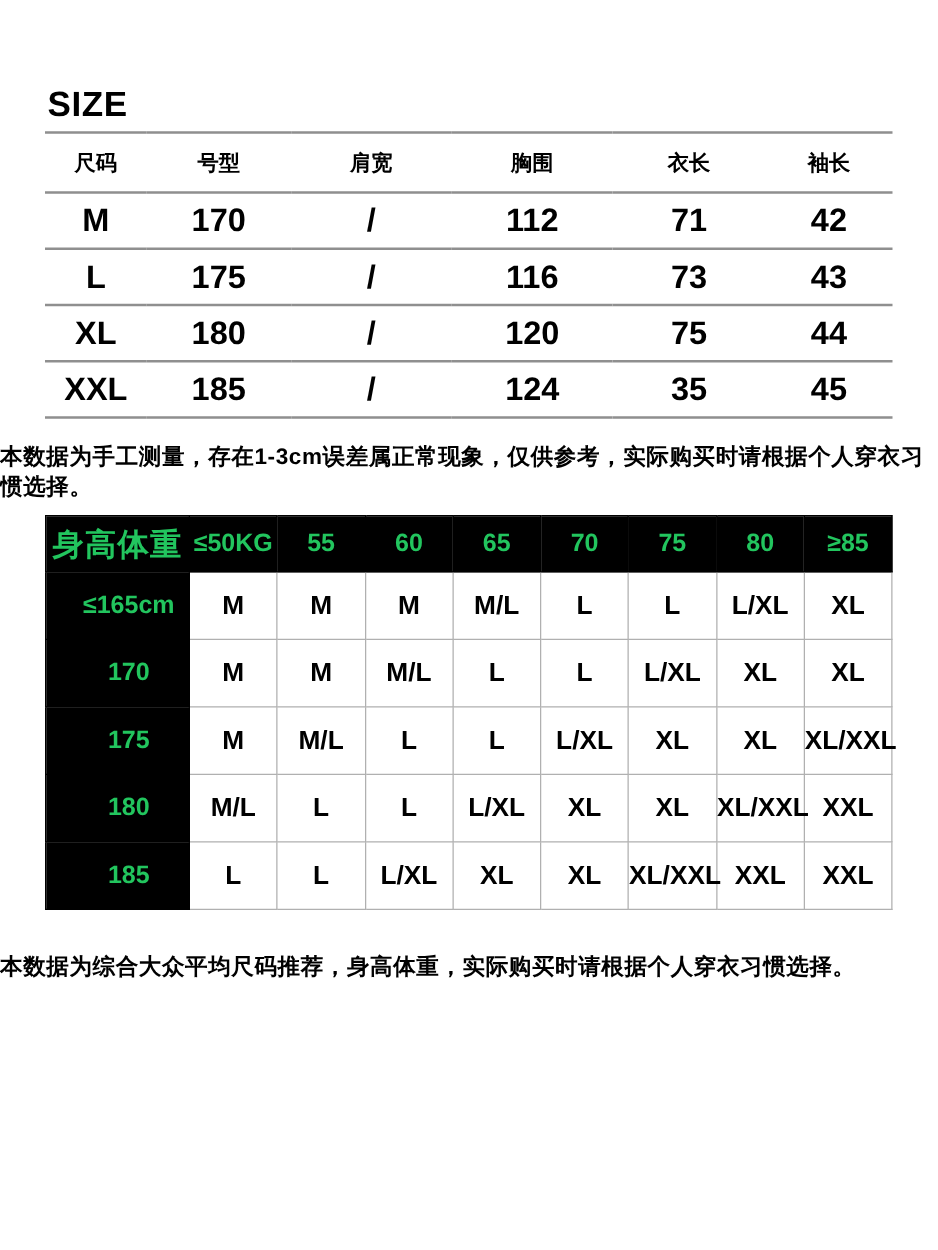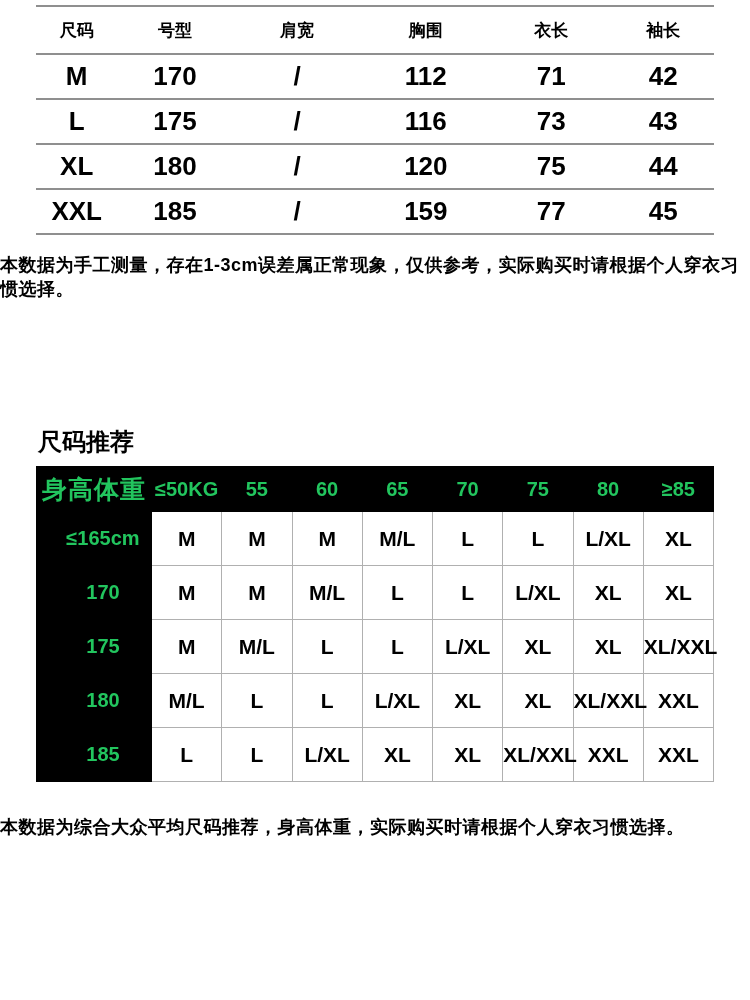--- a/index.html
+++ b/index.html
@@ -77,20 +77,21 @@
     background: #ffffff;
     border: 1px solid #b0b0b0;
   }
   .note-2 { margin-top: 33px; }
 </style>
 </head>
 <body>
 
 <div class="page">
 
+  <div class="size-title">SIZE</div>
 
   <table class="size-table">
     <colgroup>
       <col style="width:12%">
         <col style="width:17%">
         <col style="width:19%">
       <col style="width:19%">
         <col style="width:18%">
         <col style="width:15%">
     </colgroup>
@@ -126,30 +127,29 @@
         <td>180</td>
         <td>/</td>
         <td>120</td>
         <td>75</td>
         <td>44</td>
       </tr>
       <tr>
         <td>XXL</td>
         <td>185</td>
         <td>/</td>
-        <td>159</td>
-        <td>77</td>
+        <td>124</td>
+        <td>35</td>
         <td>45</td>
       </tr>
     </tbody>
   </table>
 
   <div class="note">本数据为手工测量，存在1-3cm误差属正常现象，仅供参考，实际购买时请根据个人穿衣习惯选择。</div>
 
-  <div class="rec-title">尺码推荐</div>
 
   <table class="rec-table">
     <colgroup>
       <col style="width:115px">
       <col>
         <col>
         <col>
         <col>
         <col>
         <col>

